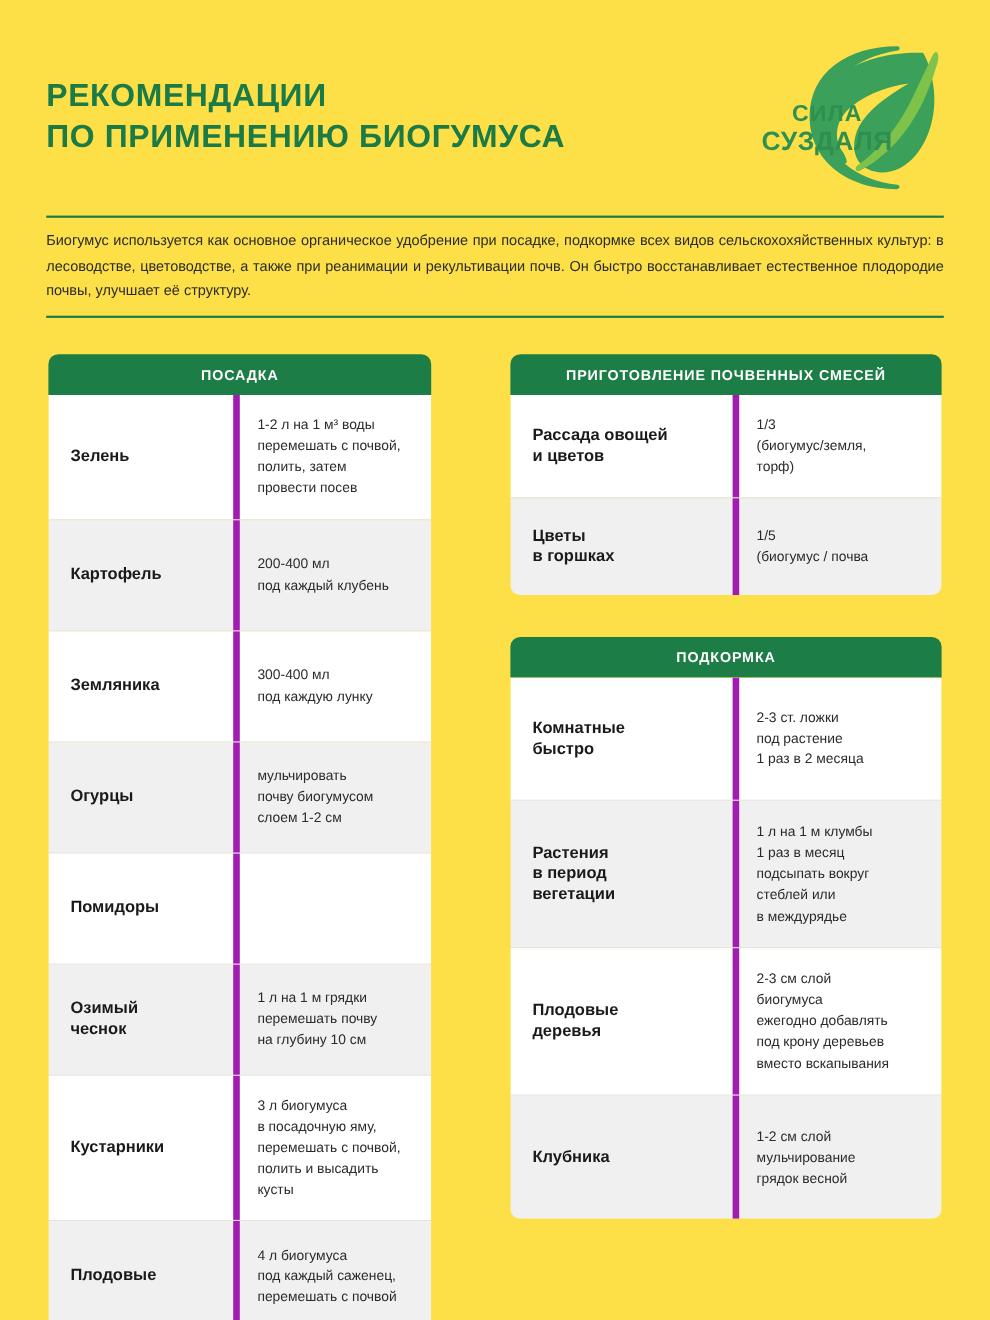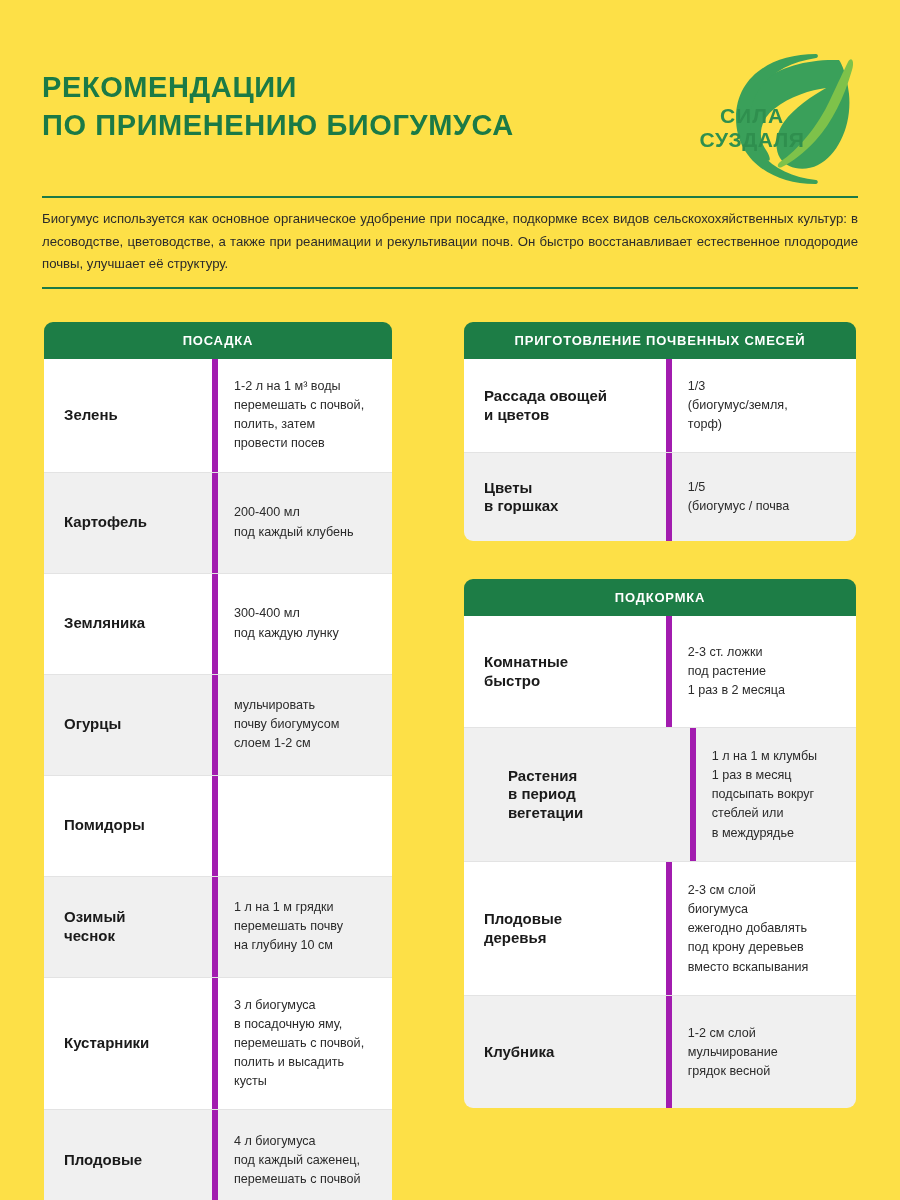--- a/index.html
+++ b/index.html
@@ -36,37 +36,37 @@
     color: #1b7a46;
     letter-spacing: 0.6px;
     line-height: 1.32;
     text-transform: uppercase;
   }
 
   
   .logo {
     position: absolute;
     right: 0;
-    top: 12px;
+    top: 0;
     width: 192px;
     height: 140px;
   }
   .logo svg { display: block; }
   .logo-text {
     position: absolute;
     left: 16px;
     top: 52px;
     width: 140px;
     text-align: center;
     color: #2f8f4e;
     font-weight: bold;
     line-height: 1.12;
   }
   .logo-text .l1 { font-size: 21px; letter-spacing: 1px; }
-  .logo-text .l2 { font-size: 21px; letter-spacing: 0.5px; }
+  .logo-text .l2 { font-size: 24px; letter-spacing: 0.5px; }
 
   
   .rule {
     position: absolute;
     left: 42px;
     right: 42px;
     height: 2px;
     background: #1b7a46;
   }
   .rule.top { top: 196px; }
@@ -258,21 +258,21 @@
       <div class="tbl-head">ПОДКОРМКА</div>
       <div class="tbl-body">
           <div class="row odd">
             <div class="cell-name" style="white-space: pre-line;">Комнатные
 быстро</div>
             <div class="cell-val" style="white-space: pre-line;">2-3 ст. ложки
 под растение
 1 раз в 2 месяца</div>
           </div>
           <div class="row even">
-            <div class="cell-name" style="white-space: pre-line; margin-left: 24px;">Растения
+            <div class="cell-name" style="white-space: pre-line;">Растения
 в период
 вегетации</div>
             <div class="cell-val" style="white-space: pre-line;">1 л на 1 м клумбы
 1 раз в месяц
 подсыпать вокруг
 стеблей или
 в междурядье</div>
           </div>
           <div class="row odd">
             <div class="cell-name" style="white-space: pre-line;">Плодовые

